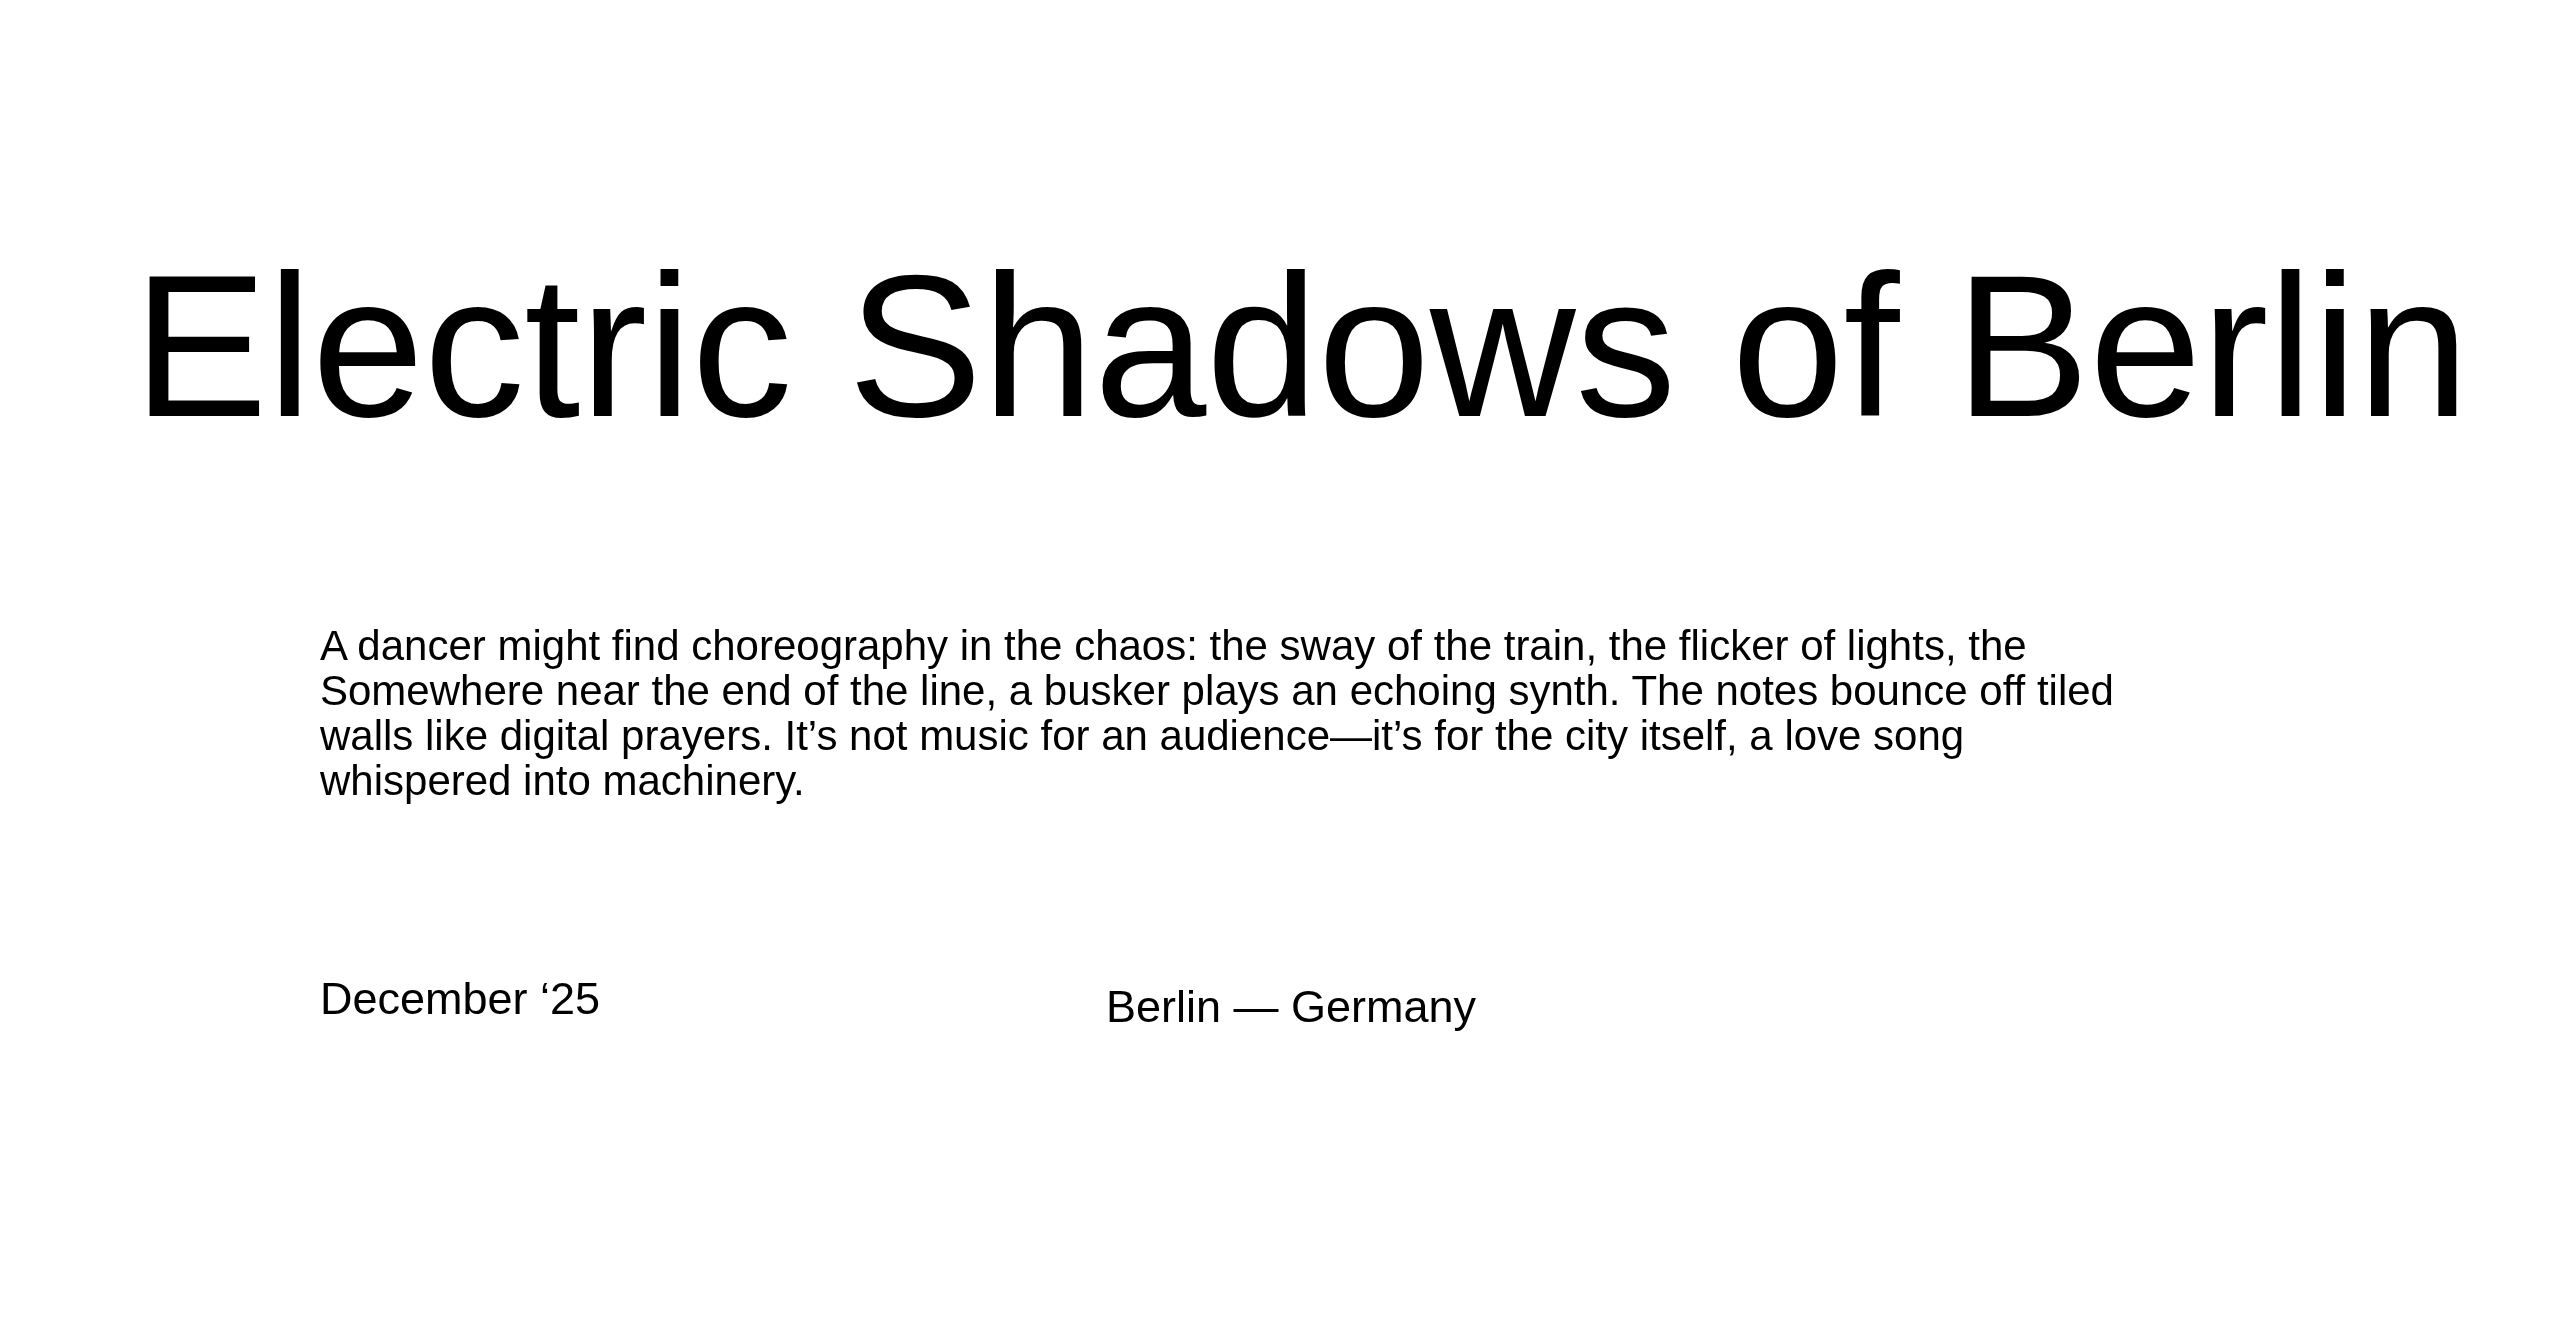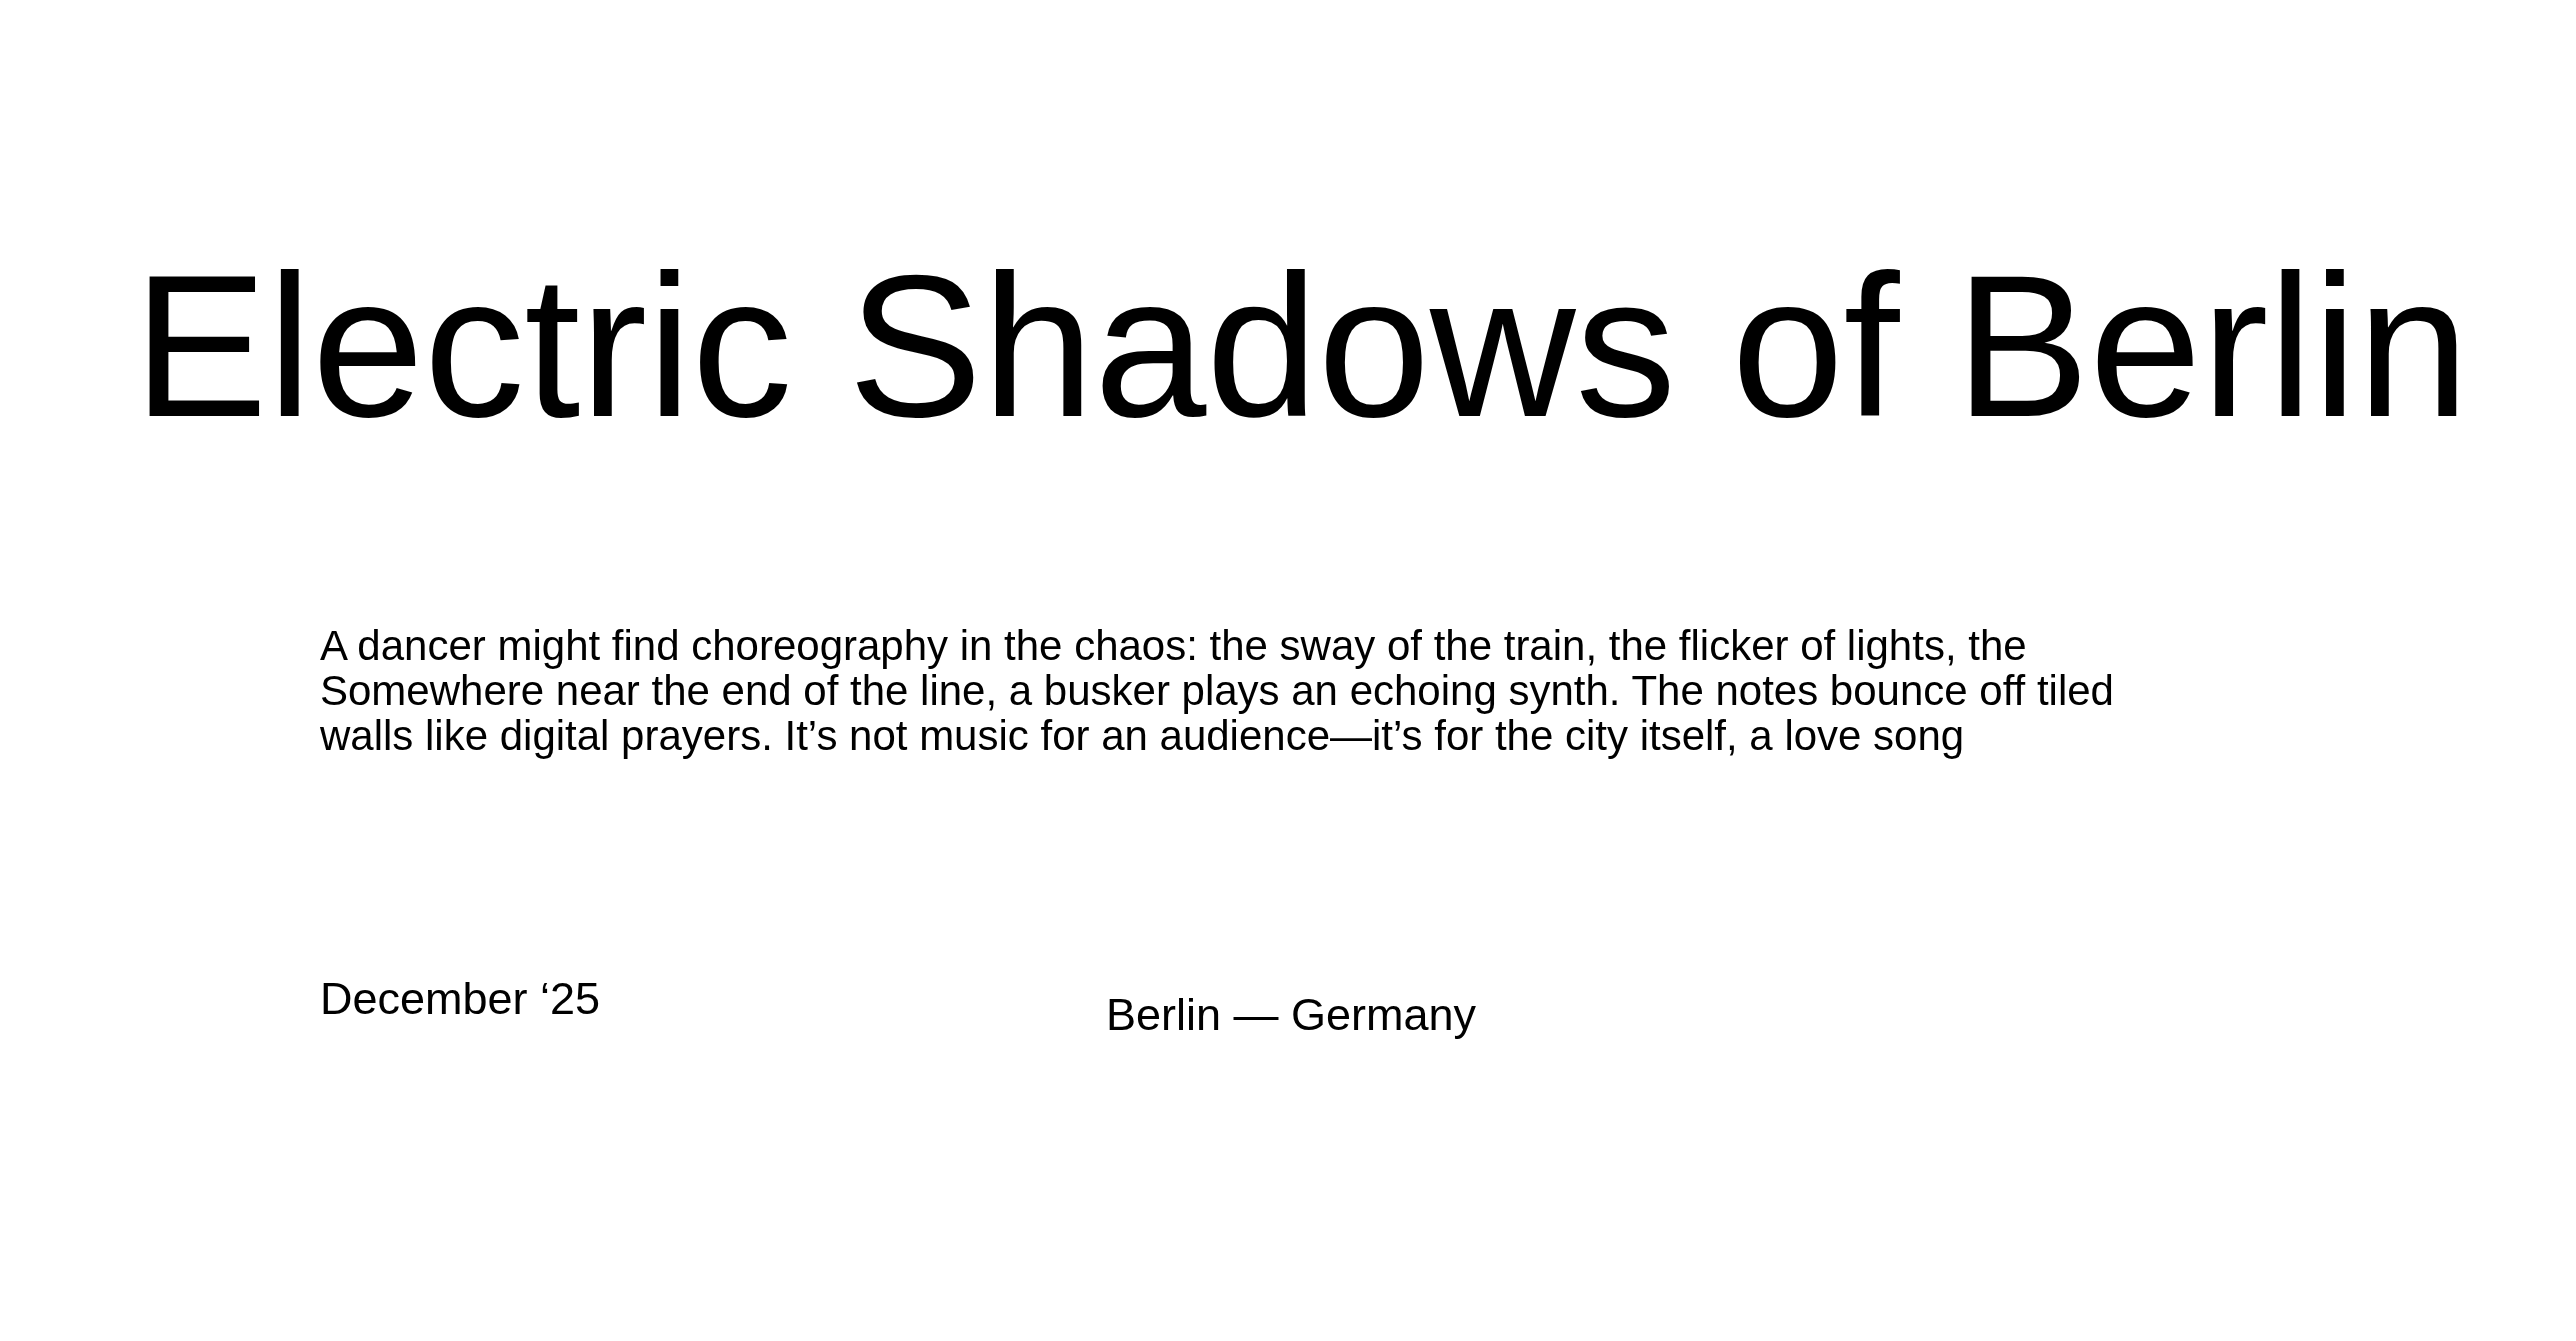--- a/index.html
+++ b/index.html
@@ -51,35 +51,36 @@
   }
   .meta-date {
     position: absolute;
     left: 320px;
     top: 0;
     white-space: nowrap;
   }
   .meta-location {
     position: absolute;
     left: 1106px;
-    top: 16px;
+    top: 8px;
     white-space: nowrap;
   }
 </style>
 </head>
 <body>
 
 <main>
 
   <h1 class="hero-title">Electric Shadows of Berlin</h1>
 
   <section class="article-block">
     <div class="line">A dancer might find choreography in the chaos: the sway of the train, the flicker of lights, the</div>
     <div class="line">Somewhere near the end of the line, a busker plays an echoing synth. The notes bounce off tiled</div>
     <div class="line">walls like digital prayers. It’s not music for an audience—it’s for the city itself, a love song</div>
+    <div class="line">whispered into machinery.</div>
   </section>
 
   <footer class="meta-row">
     <span class="meta-date">December ‘25</span>
     <span class="meta-location">Berlin — Germany</span>
   </footer>
 
 </main>
 
 

